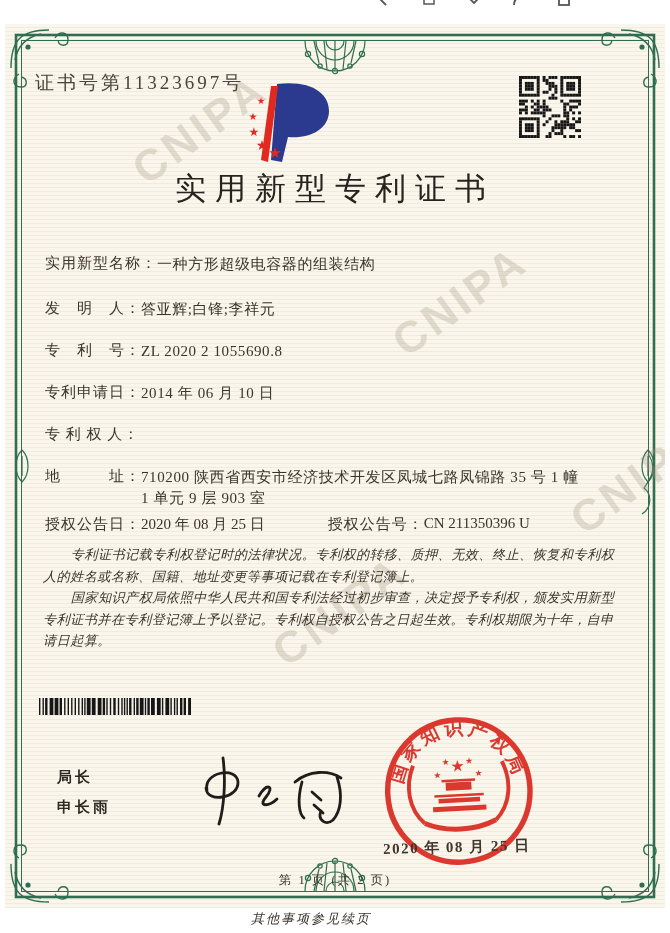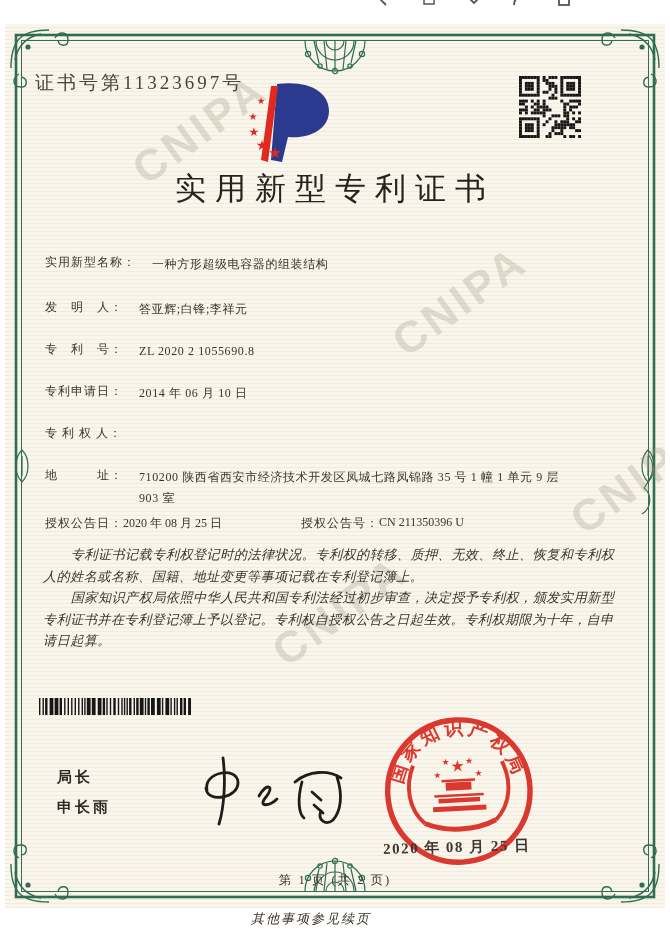--- a/index.html
+++ b/index.html
@@ -24,21 +24,21 @@
     font-size:44px;letter-spacing:4px;color:rgba(164,152,128,0.30);
     transform:rotate(-36deg);white-space:nowrap;pointer-events:none;
   }
   .cert-no{position:absolute;left:30px;top:46px;font-size:19px;letter-spacing:3px;color:#4a443c;}
   .logo{position:absolute;left:236px;top:56px;}
   .qr{position:absolute;left:514px;top:52px;}
   .title{
     position:absolute;left:0;right:0;top:144px;text-align:center;
     font-size:31px;font-weight:400;letter-spacing:9px;color:#26221e;
   }
-  .field-row{position:absolute;left:40px;right:44px;display:flex;font-size:12px;color:#3b342c;gap:16px;}
+  .field-row{position:absolute;left:40px;right:44px;display:flex;font-size:15px;color:#3b342c;}
   .field-row .lbl{white-space:pre;flex:none;letter-spacing:1px;}
   .field-row .val{flex:1;letter-spacing:0.6px;line-height:21px;}
   .row-name{top:230px;}
   .row-inventor{top:275px;}
   .row-patno{top:317px;}
   .row-appdate{top:359px;}
   .row-patentee{top:401px;}
   .row-address{top:443px;right:86px;}
   .row-grant{top:491px;}
   .row-grant .pair{display:flex;}

